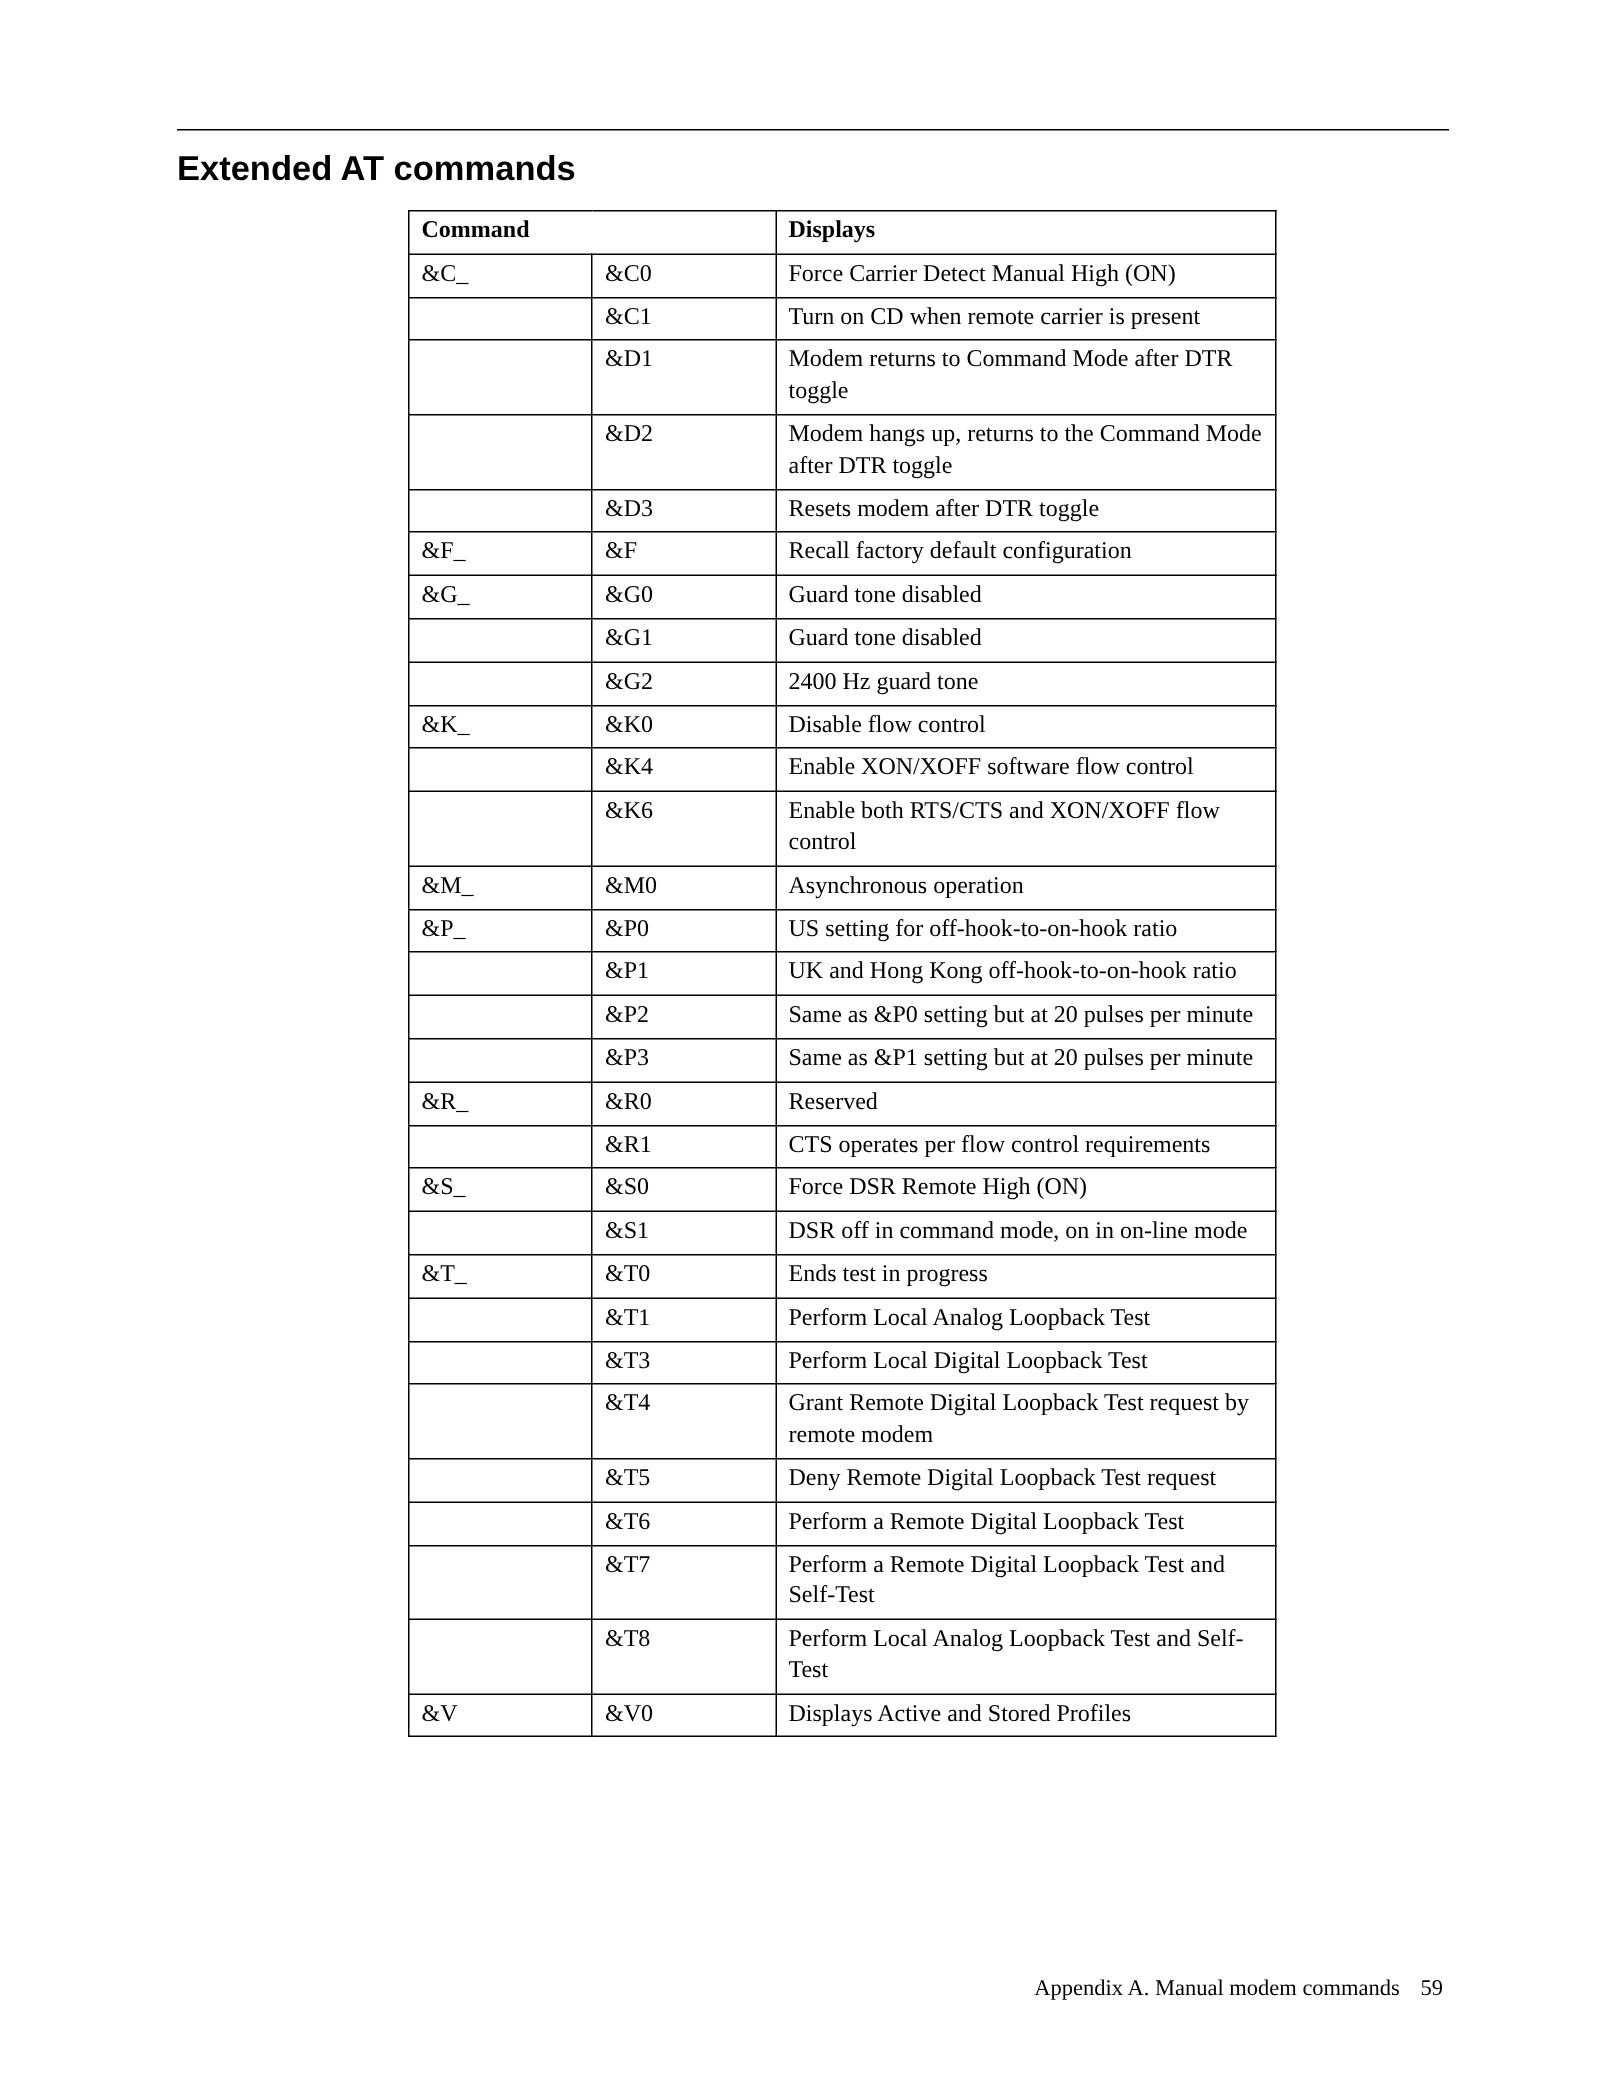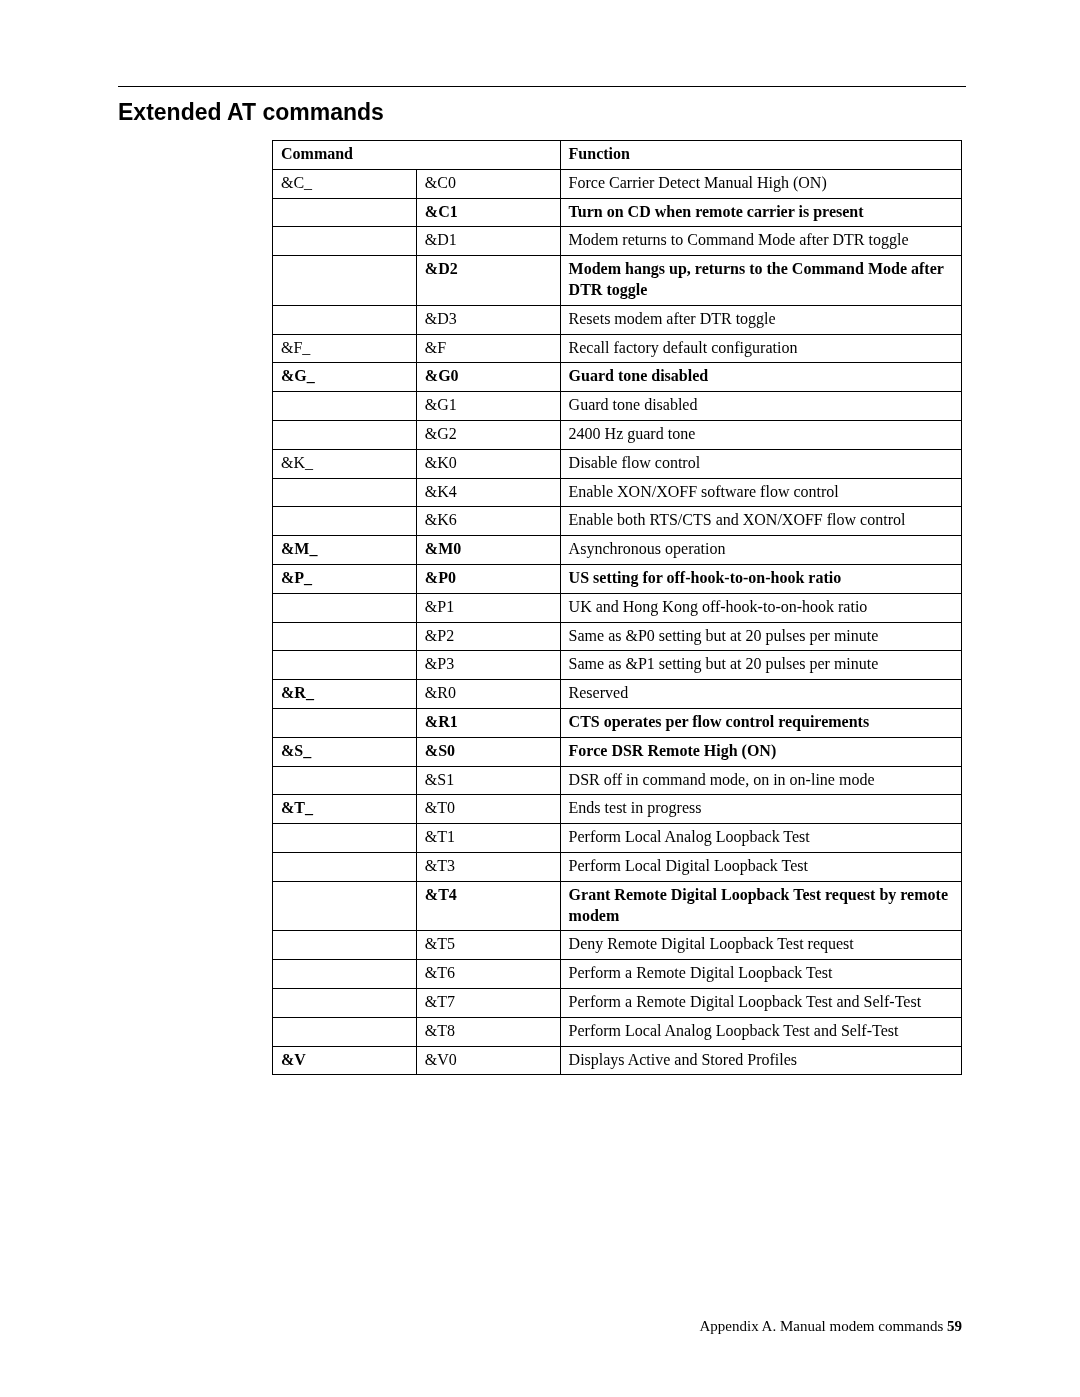--- a/index.html
+++ b/index.html
@@ -22,61 +22,61 @@
   }
   .section-title {
     font-family: Arial, Helvetica, sans-serif;
     font-weight: bold;
     font-size: 23px;
     margin: 0 0 14px 0;
   }
   table {
     border-collapse: collapse;
     margin-left: 154px;
-    width: 690px;
+    width: 579px;
     font-size: 16px;
     line-height: 1.3;
   }
   table td, table th {
     border: 1px solid #000;
     padding: 3px 8px 4px 8px;
     vertical-align: top;
     text-align: left;
     font-weight: normal;
   }
   table th { font-weight: bold; }
-  .bold { font-weight: bold; }
+  .bold { font-weight: normal; }
   col.c1 { width: 144px; }
   col.c2 { width: 144px; }
   col.c3 { width: 402px; }
   .footer {
     position: absolute;
     bottom: 62px;
     right: 118px;
     font-size: 15px;
   }
-  .footer .pg { font-weight: bold; }
+  .footer .pg { font-weight: normal; margin-left: 10px; }
 </style>
 </head>
 <body>
 
 <div class="page">
   <div class="rule"></div>
   <h2 class="section-title">Extended AT commands</h2>
 
   <table>
     <colgroup>
         <col class="c1">
         <col class="c2">
         <col class="c3">
       </colgroup>
     <thead>
       <tr>
         <th colspan="2">Command</th>
-        <th>Function</th>
+        <th>Displays</th>
       </tr>
     </thead>
     <tbody id="tbody">
         <tr>
           <td>&amp;C_</td>
           <td>&amp;C0</td>
           <td>Force Carrier Detect Manual High (ON)</td>
         </tr>
         <tr>
           <td></td>

